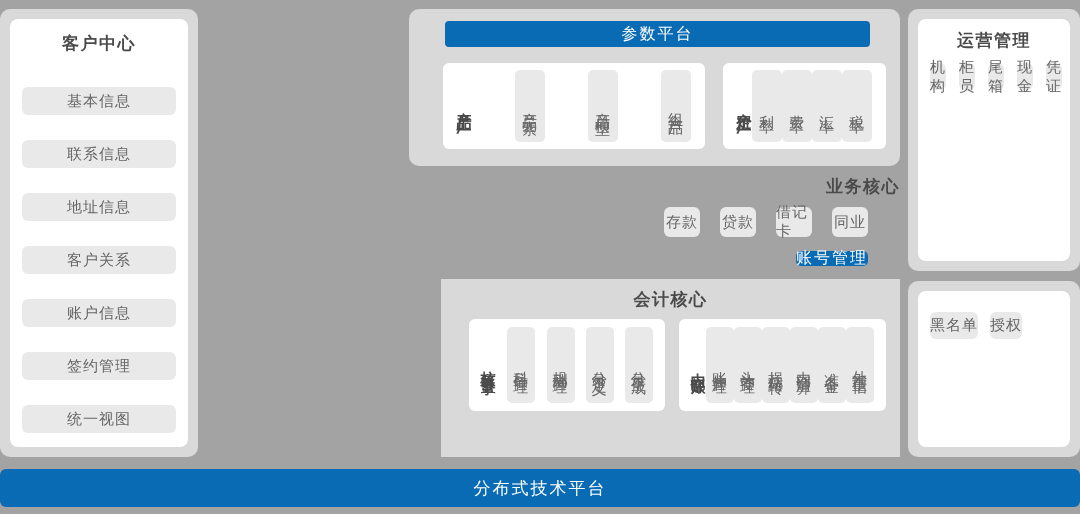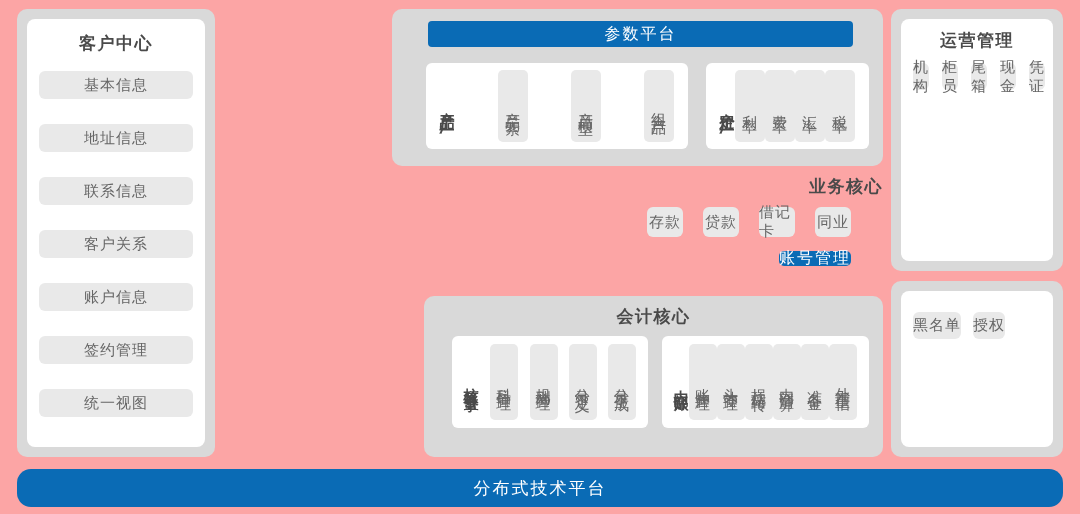--- a/index.html
+++ b/index.html
@@ -2,40 +2,40 @@
 <html><head>
 <meta charset="utf-8">
 <style>
   * { margin:0; padding:0; box-sizing:border-box; }
   html,body { background:#ffffff; }
   body {
     width:1080px; height:514px;
     font-family:"Liberation Sans","DejaVu Sans",sans-serif;
     color:#4a4a4a;
   }
-  .canvas { width:1080px; height:514px; padding:9px 17px; background:#fca5a5; }
+  .canvas { width:1080px; height:514px; padding:9px 0; background:#a3a3a3; }
   .main-row { display:flex; gap:8px; height:448px; }
 
   .gray-panel { background:#d9d9d9; border-radius:10px; padding:10px; }
   .white-card { background:#ffffff; border-radius:8px; }
 
   .panel-title {
     text-align:center; font-size:17px; font-weight:600;
     color:#4a4a4a; letter-spacing:1.5px; line-height:22px;
   }
   .chip {
     background:#e9e9e9; border-radius:6px; height:28px;
     display:flex; align-items:center; justify-content:center;
     font-size:15px; color:#666; letter-spacing:1px;
   }
 
   
   .left-panel { width:198px; flex:none; }
   .left-card { height:100%; padding:14px 12px; display:flex; flex-direction:column; }
-  .left-chips { display:flex; flex-direction:column; gap:25px; margin-top:16px; }
+  .left-chips { display:flex; flex-direction:column; gap:25px; margin-top:32px; }
 
   
   .center-col { flex:1; min-width:0; display:flex; flex-direction:column;align-items:flex-end; }
   .top-container { background:#d9d9d9; border-radius:10px; height:157px; padding:12px 14px 14px; }
   .blue-bar {
     background:#0a6bb5; color:#fff; border-radius:4px; height:26px;
     display:flex; align-items:center; justify-content:center;
     font-size:16px; letter-spacing:2px;
   }
   .top-container .blue-bar { margin:0 16px 0 22px; }
@@ -58,60 +58,60 @@
   .section-title {
     text-align:center; font-size:17px; font-weight:600;
     color:#4a4a4a; letter-spacing:1.5px; line-height:24px;
   }
   .biz-title { margin-top:9px; }
   .biz-chips { display:flex; gap:20px; margin:8px 32px 0 36px; }
   .biz-chips .chip { flex:1; height:30px; }
   .account-bar { margin:14px 32px 0 36px; height:15px; border-radius:5px; }
 
   .bottom-container {
-    background:#d9d9d9; border-radius:10px; margin-top:30px; flex:1;
+    background:#d9d9d9; border-radius:0; margin-top:13px; flex:1;
     padding:9px 14px 12px;
   }
   .bottom-cards { display:flex; gap:14px; margin:7px 0 0 14px; }
   .bottom-cards .vcard { padding:8px 12px; }
   .bottom-cards .vcard:first-child { flex:0 0 196px; }
   .bottom-cards .vcard:last-child { flex:1; }
   .bottom-cards .vitem { height:76px; }
   .bottom-cards .vchip { width:28px; }
 
   
   .right-col { width:172px; flex:none; display:flex; flex-direction:column; gap:10px; }
   .right-panel-1 { height:262px; }
   .right-panel-2 { flex:1; }
   .right-card { height:100%; padding:11px 12px 10px; display:flex; flex-direction:column; }
   .right-chips { display:flex; flex-direction:row; gap:13px; margin-top:11px; }
   .right-chips .chip { height:27px; }
   .right-panel-2 .right-chips { gap:12px; margin-top:10px; }
 
   
   .footer-bar {
-    margin-top:12px; height:38px; border-radius:14px;
+    margin-top:12px; height:38px; border-radius:6px;
     background:#0a6bb5; color:#fff;
     display:flex; align-items:center; justify-content:center;
     font-size:17px; letter-spacing:2px;
   }
 </style>
 </head>
 <body>
 
 <div class="canvas">
   <div class="main-row">
 
     <aside class="gray-panel left-panel">
       <div class="white-card left-card">
         <div class="panel-title">客户中心</div>
         <div class="left-chips">
           <div class="chip">基本信息</div>
+          <div class="chip">联系信息</div>
           <div class="chip">地址信息</div>
-          <div class="chip">联系信息</div>
           <div class="chip">客户关系</div>
           <div class="chip">账户信息</div>
           <div class="chip">签约管理</div>
           <div class="chip">统一视图</div>
         </div>
       </div>
     </aside>
 
     <section class="center-col">
 

